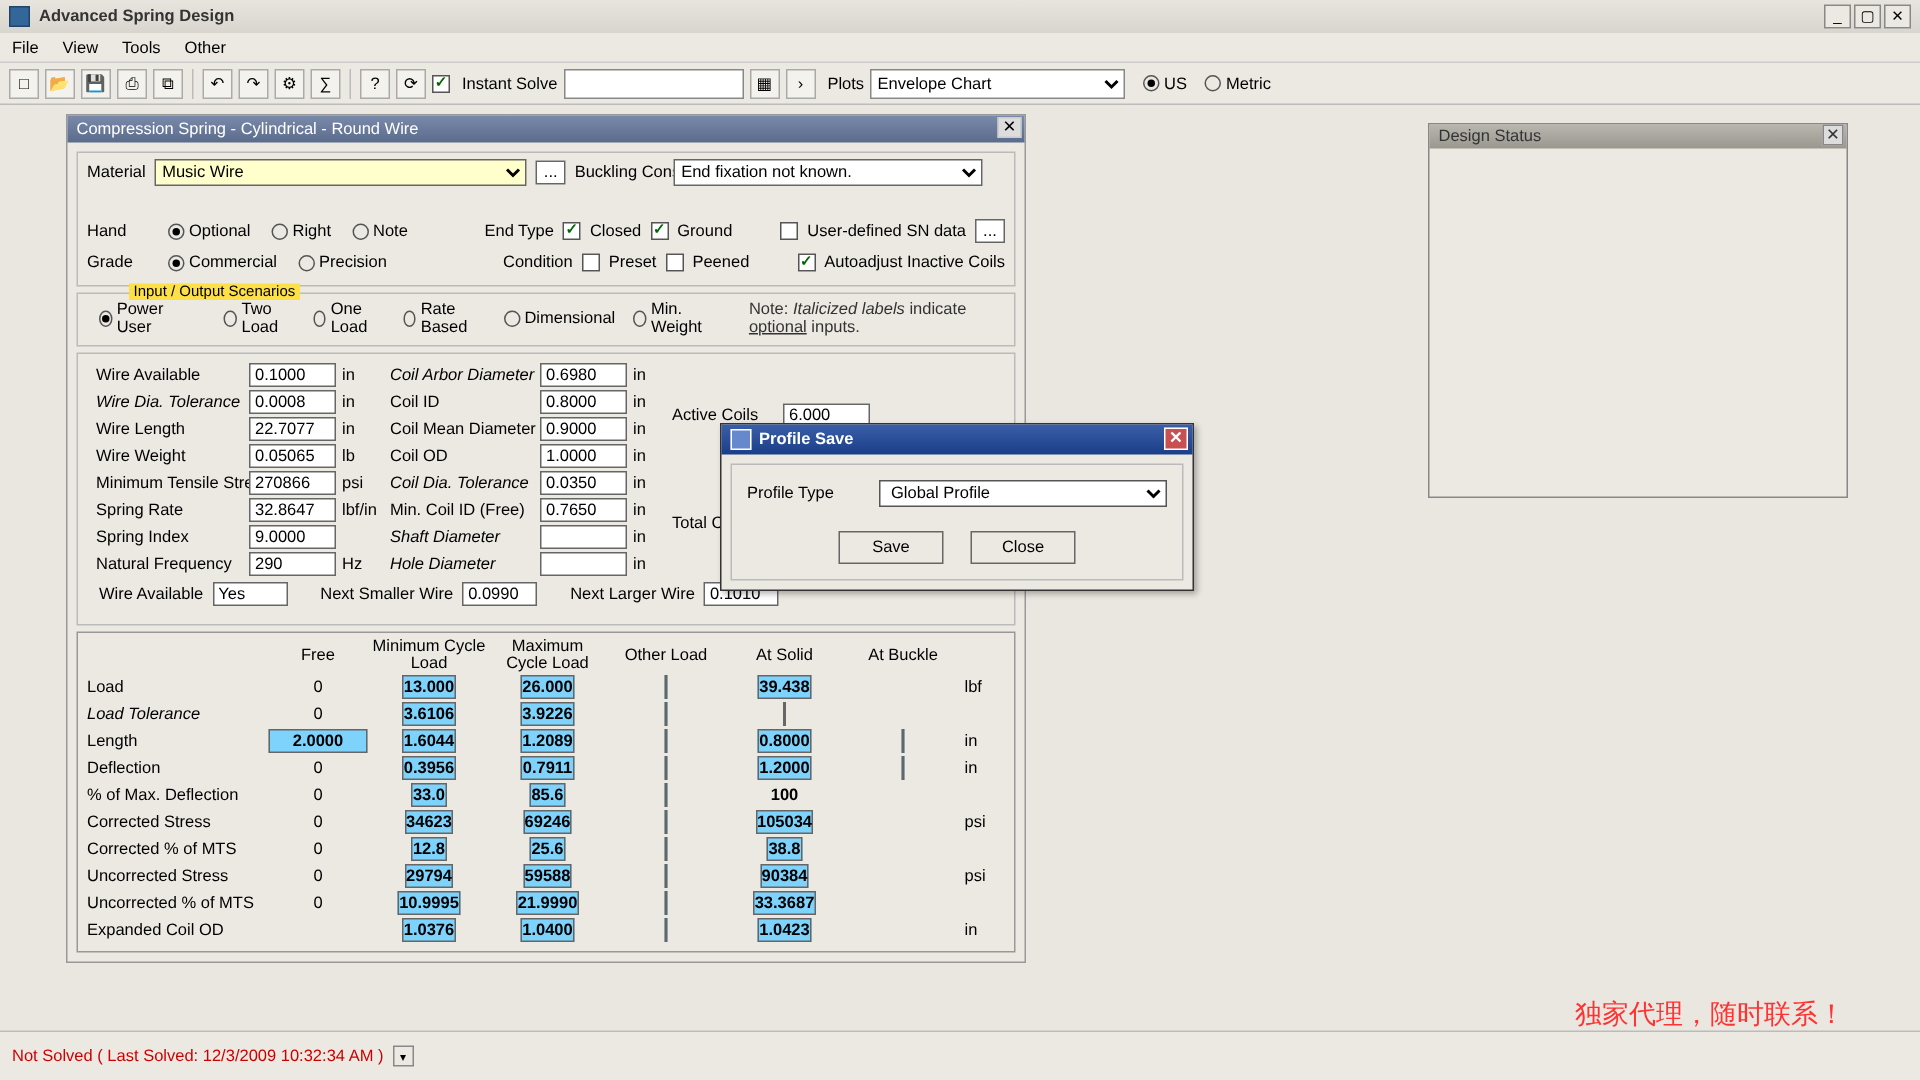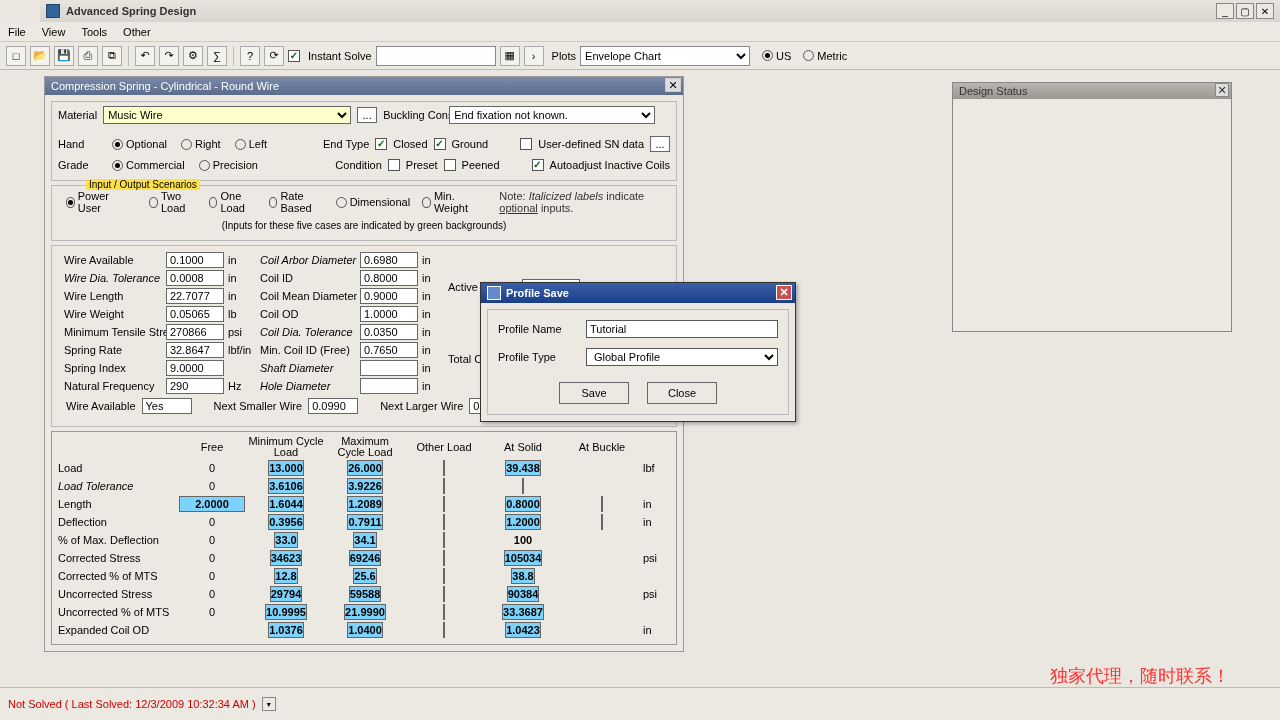--- a/index.html
+++ b/index.html
@@ -1,18 +1,18 @@
 <!DOCTYPE html>
 <html><head>
 <meta charset="utf-8">
 <style>
 * { box-sizing: border-box; margin: 0; padding: 0; font-family: "Tahoma", "MS Sans Serif", sans-serif; font-size: 11px; }
 body { background: #eae7e0; width: 1280px; height: 720px; overflow: hidden; position: relative; }
 
-.titlebar { height: 22px; background: linear-gradient(#e8e5de,#d8d5ce); display: flex; align-items: center; padding: 0 6px; margin-left: 40px; }
+.titlebar { height: 22px; background: linear-gradient(#e8e5de,#d8d5ce); display: flex; align-items: center; padding: 0 6px; }
 .titlebar .icon { width: 14px; height: 14px; background: #336699; margin-right: 6px; border: 1px solid #224466; }
 .titlebar .title { font-weight: bold; color: #333; }
 .titlebar .winbtns { margin-left: auto; display: flex; gap: 2px; }
 .titlebar .winbtns span { width: 18px; height: 16px; border: 1px solid #888; background: #ece9e2; display:flex; align-items:center; justify-content:center; font-size:10px; }
 
 .menubar { height: 20px; background: #ece9e2; display: flex; align-items: center; padding: 0 8px; gap: 16px; border-bottom: 1px solid #ccc; }
 .menubar span { cursor: default; }
 
 .toolbar { height: 28px; background: #ece9e2; display: flex; align-items: center; padding: 0 6px; gap: 4px; border-bottom: 1px solid #bbb; }
 .tbtn { width: 20px; height: 20px; border: 1px solid #aaa; background: #f4f2ec; display:inline-flex; align-items:center; justify-content:center; font-size:11px; }
@@ -142,33 +142,33 @@
     </div>
 
     <div class="groupbox" style="margin-top:6px;">
       <div class="row" style="gap:6px; flex-wrap:wrap;">
         <span class="lbl">Material</span>
         <select class="sel yellow" style="width:248px; background:#ffffcc;"><option>Music Wire</option></select>
         <button class="inp" style="width:20px;">...</button>
         <span class="lbl" style="width:60px; text-align:center; line-height:11px;">Buckling Constraints</span>
         <select class="sel" style="width:206px;"><option>End fixation not known.</option></select>
       </div>
-      <div class="row" style="gap:6px; margin-top:11px;">
+      <div class="row" style="gap:6px; margin-top:21px;">
         <span class="lbl" style="width:40px;">Hand</span>
         <span class="radio">
             <span class="dot on"></span>
             <span>Optional</span>
           </span>
         <span class="radio">
             <span class="dot"></span>
             <span>Right</span>
           </span>
         <span class="radio">
             <span class="dot"></span>
-            <span>Left</span>
+            <span>Note</span>
           </span>
         <span style="flex:1"></span>
         <span class="lbl">End Type</span>
         <span class="check on"></span>
           <span>Closed</span>
         <span class="check on"></span>
           <span>Ground</span>
         <span style="width:20px"></span>
         <span class="check"></span>
           <span>User-defined SN data</span>
@@ -221,23 +221,20 @@
             <span>Dimensional</span>
           </span>
         <span class="radio">
             <span class="dot"></span>
             <span>Min. Weight</span>
           </span>
         <span style="width:18px"></span>
         <span class="note">
           <span>Note: </span><i>Italicized labels</i><span> indicate </span><u>optional</u><span> inputs.</span>
         </span>
-      </div>
-      <div class="row" style="justify-content:center; margin-top:2px;">
-        <span style="font-size:10px;">(Inputs for these five cases are indicated by green backgrounds)</span>
       </div>
     </div>
 
     <div class="groupbox">
     <div class="threecol">
       <div class="col1">
         <span class="lbl">Wire Available</span>
             <input class="inp b" value="0.1000" style="">
             <span>in</span>
         <span class="lbl it">Wire Dia. Tolerance</span>
@@ -386,21 +383,21 @@
           <div class="si">
             <div class="cell"></div>
           </div>
           <div>in</div>
           <div>% of Max. Deflection</div>
           <div class="c">0</div>
           <div class="si">
             <div class="cell">33.0</div>
           </div>
           <div class="si">
-            <div class="cell">34.1</div>
+            <div class="cell">85.6</div>
           </div>
           <div class="si">
             <div class="cell"></div>
           </div>
           <div class="c" style="font-weight: bold;">100</div>
           <div class="si"></div>
           <div></div>
           <div>Corrected Stress</div>
           <div class="c">0</div>
           <div class="si">
@@ -494,24 +491,20 @@
   </div>
 
   <div class="modal">
     <div class="mhead">
       <div class="icon"></div>
       <span>Profile Save</span>
       <span class="closex">✕</span>
     </div>
     <div class="mbody">
       <div class="brow">
-        <span class="lbl">Profile Name</span>
-        <input type="text" value="Tutorial" style="">
-      </div>
-      <div class="brow">
         <span class="lbl">Profile Type</span>
         <select><option>Global Profile</option></select>
       </div>
       <div class="btns">
         <button>Save</button>
         <button>Close</button>
       </div>
     </div>
   </div>
 

